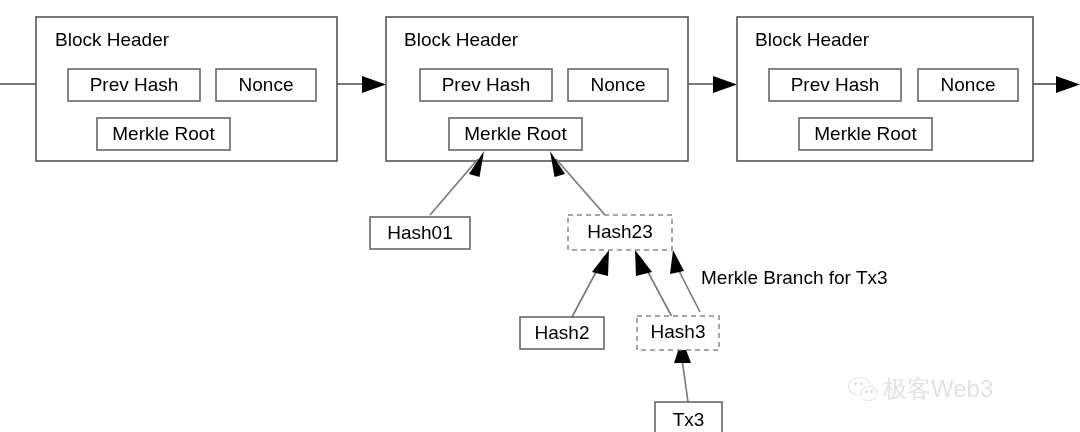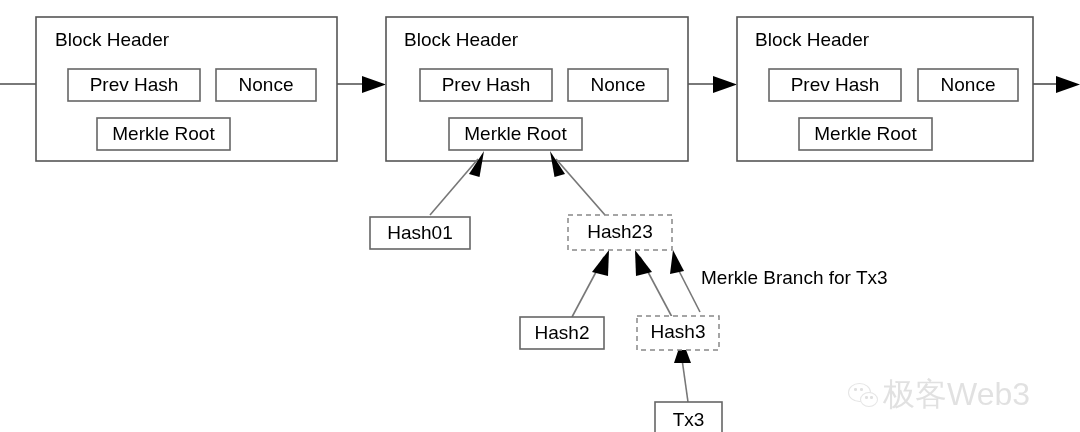--- a/index.html
+++ b/index.html
@@ -178,21 +178,21 @@
   }
   .wm-dot2 {
     position: absolute;
     width: 2.6px;
     height: 2.6px;
     background: #9a9a9a;
     border-radius: 50%;
   }
   .wm-text2 {
     font-family: "Liberation Sans", sans-serif;
-    font-size: 32px;
+    font-size: 24px;
     color: #9e9e9e;
     white-space: nowrap;
   }
 </style>
 </head>
 <body>
 
 <div id="diagram-root">
 
   <svg class="diagram" viewBox="0 0 1080 432">

